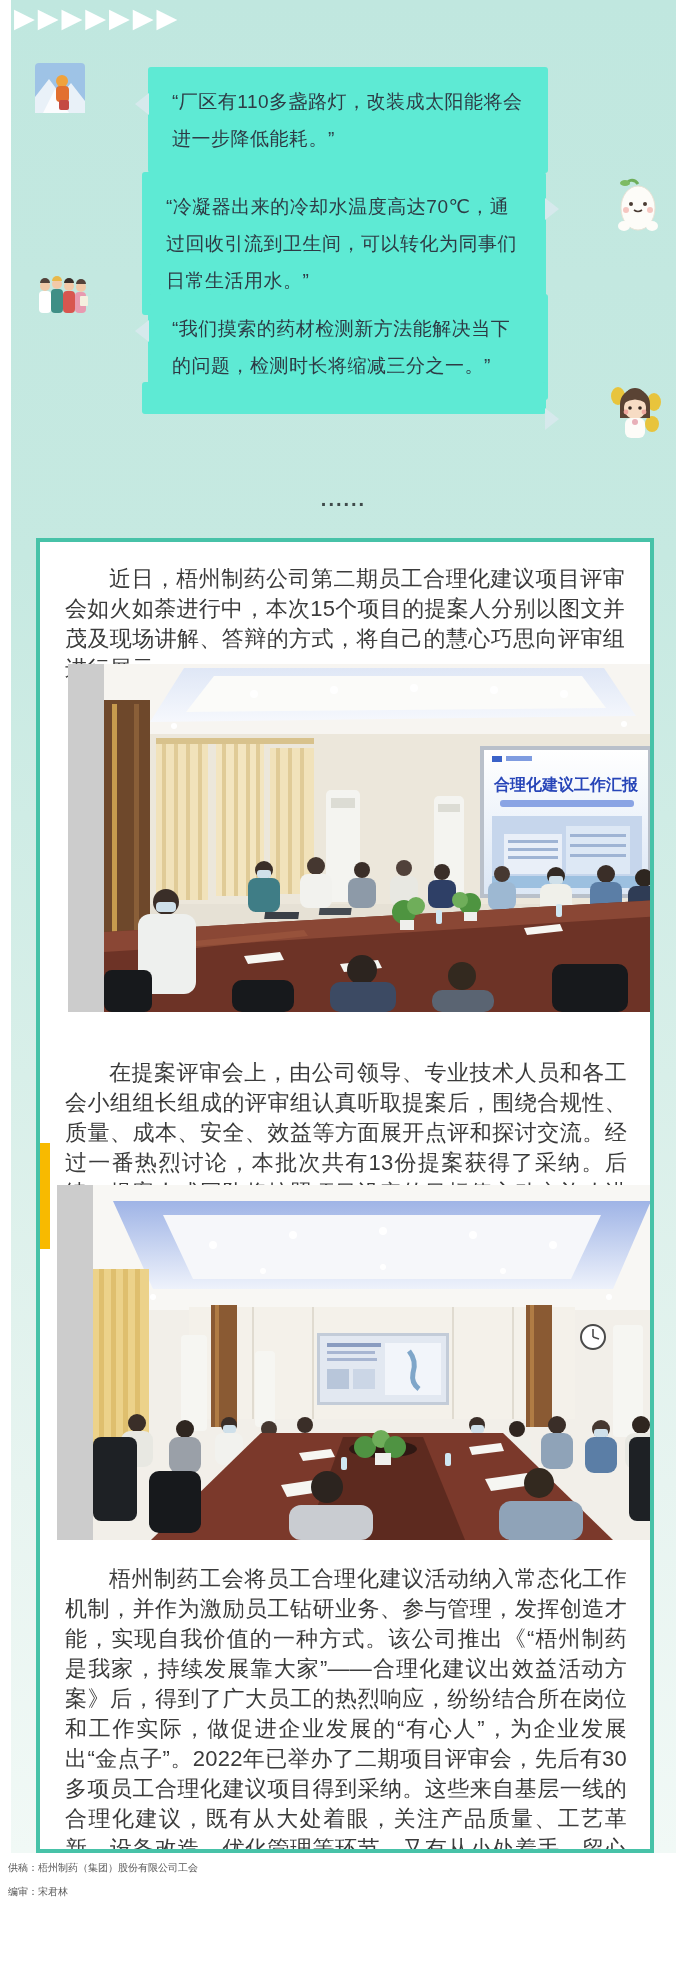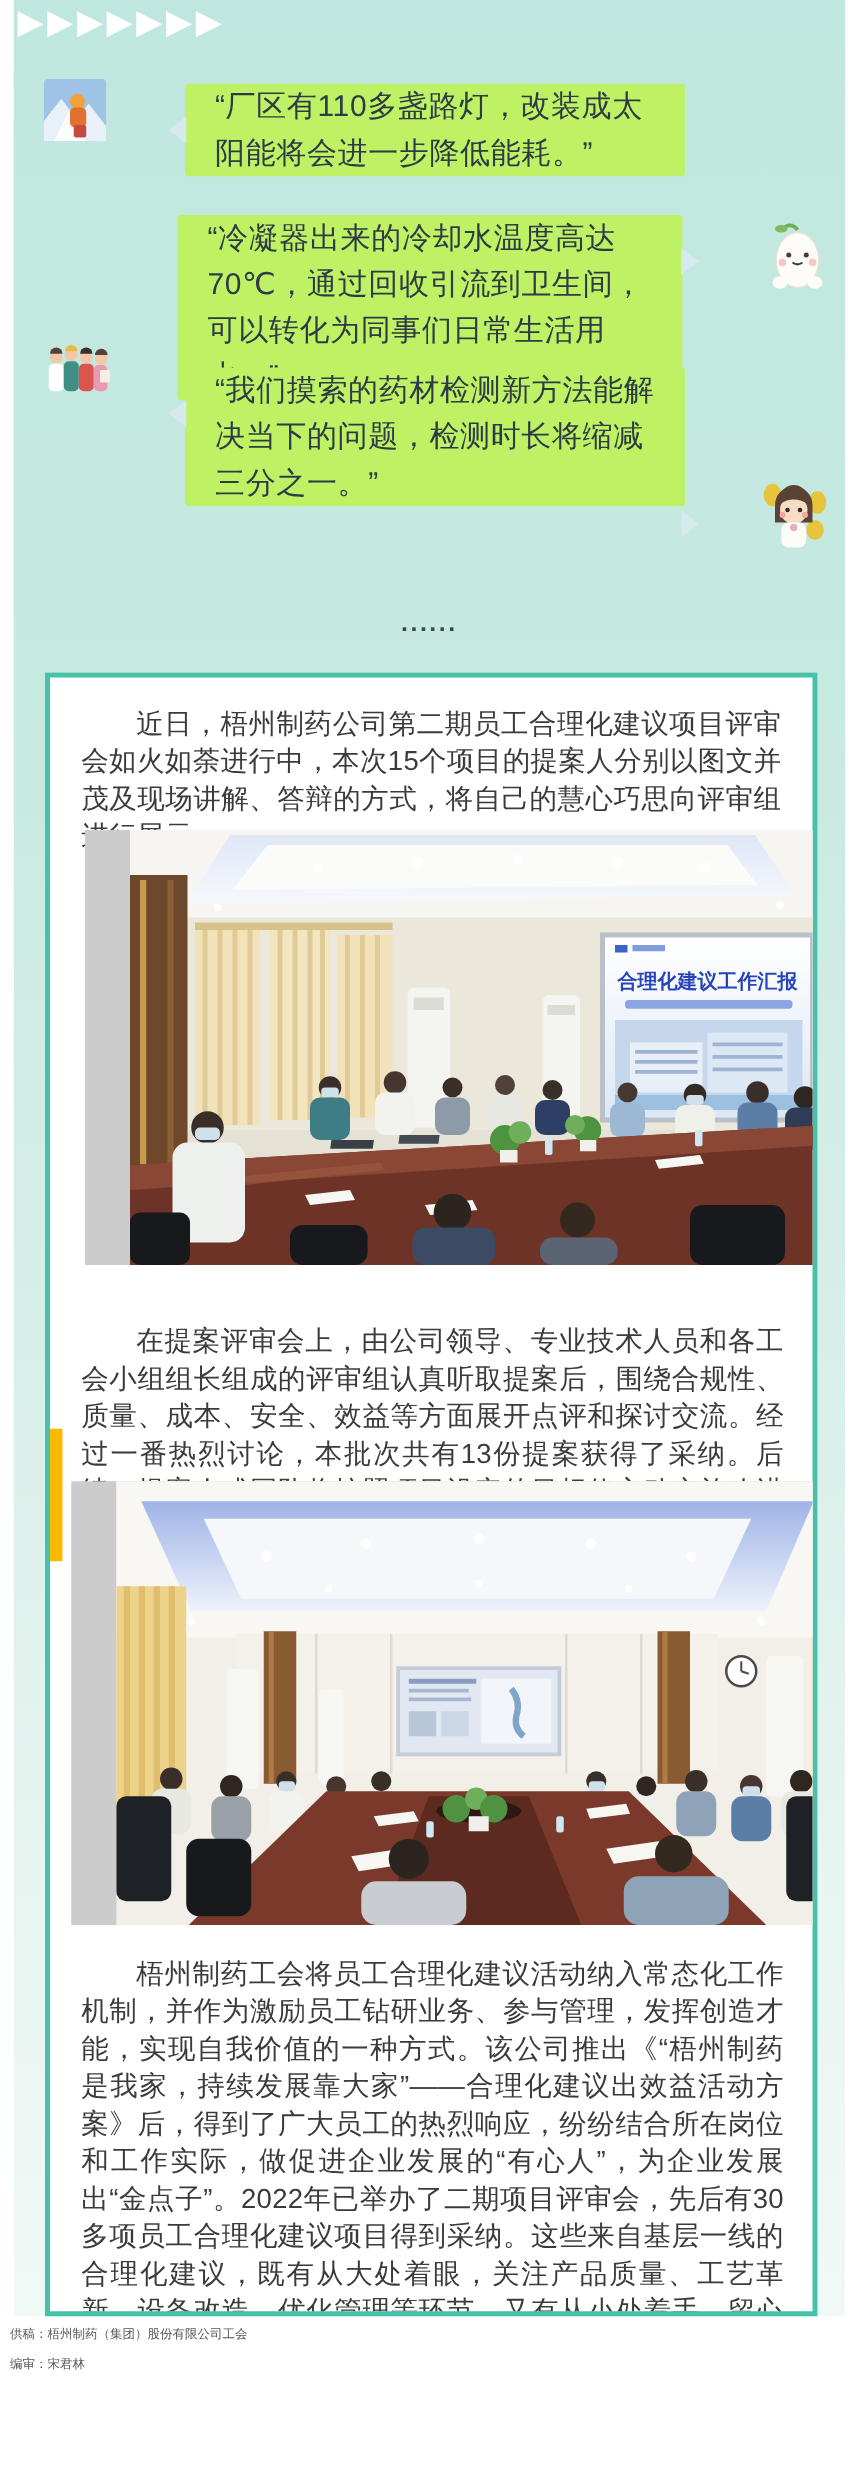--- a/index.html
+++ b/index.html
@@ -14,22 +14,22 @@
     background:linear-gradient(180deg,#c0e7df 0%,#c6e9e1 30%,#d8efe9 58%,#e7f4f0 80%,#f1f9f6 100%);
   }
   .arrows{
     position:absolute;left:14px;top:2px;
     color:#ffffff;font-size:27px;letter-spacing:3px;font-weight:bold;
     user-select:none;
   }
   
   .avatar{position:absolute;}
   .bubble{
-    position:absolute;background:#bef264;color:#2e3b45;
-    font-size:24px;line-height:37px;padding:0 24px;border-radius:3px;
+    position:absolute;background:#5eead4;color:#2e3b45;
+    font-size:19px;line-height:37px;padding:16px 24px;border-radius:3px;
     letter-spacing:0.5px;
   }
   .bubble .tail{position:absolute;width:0;height:0;top:26px;}
   .bubble .tail.left{
     left:-13px;border-top:11px solid transparent;border-bottom:11px solid transparent;
     border-right:14px solid #d6e9ec;
   }
   .bubble .tail.right{
     right:-13px;border-top:11px solid transparent;border-bottom:11px solid transparent;
     border-left:14px solid #d6e9ec;

